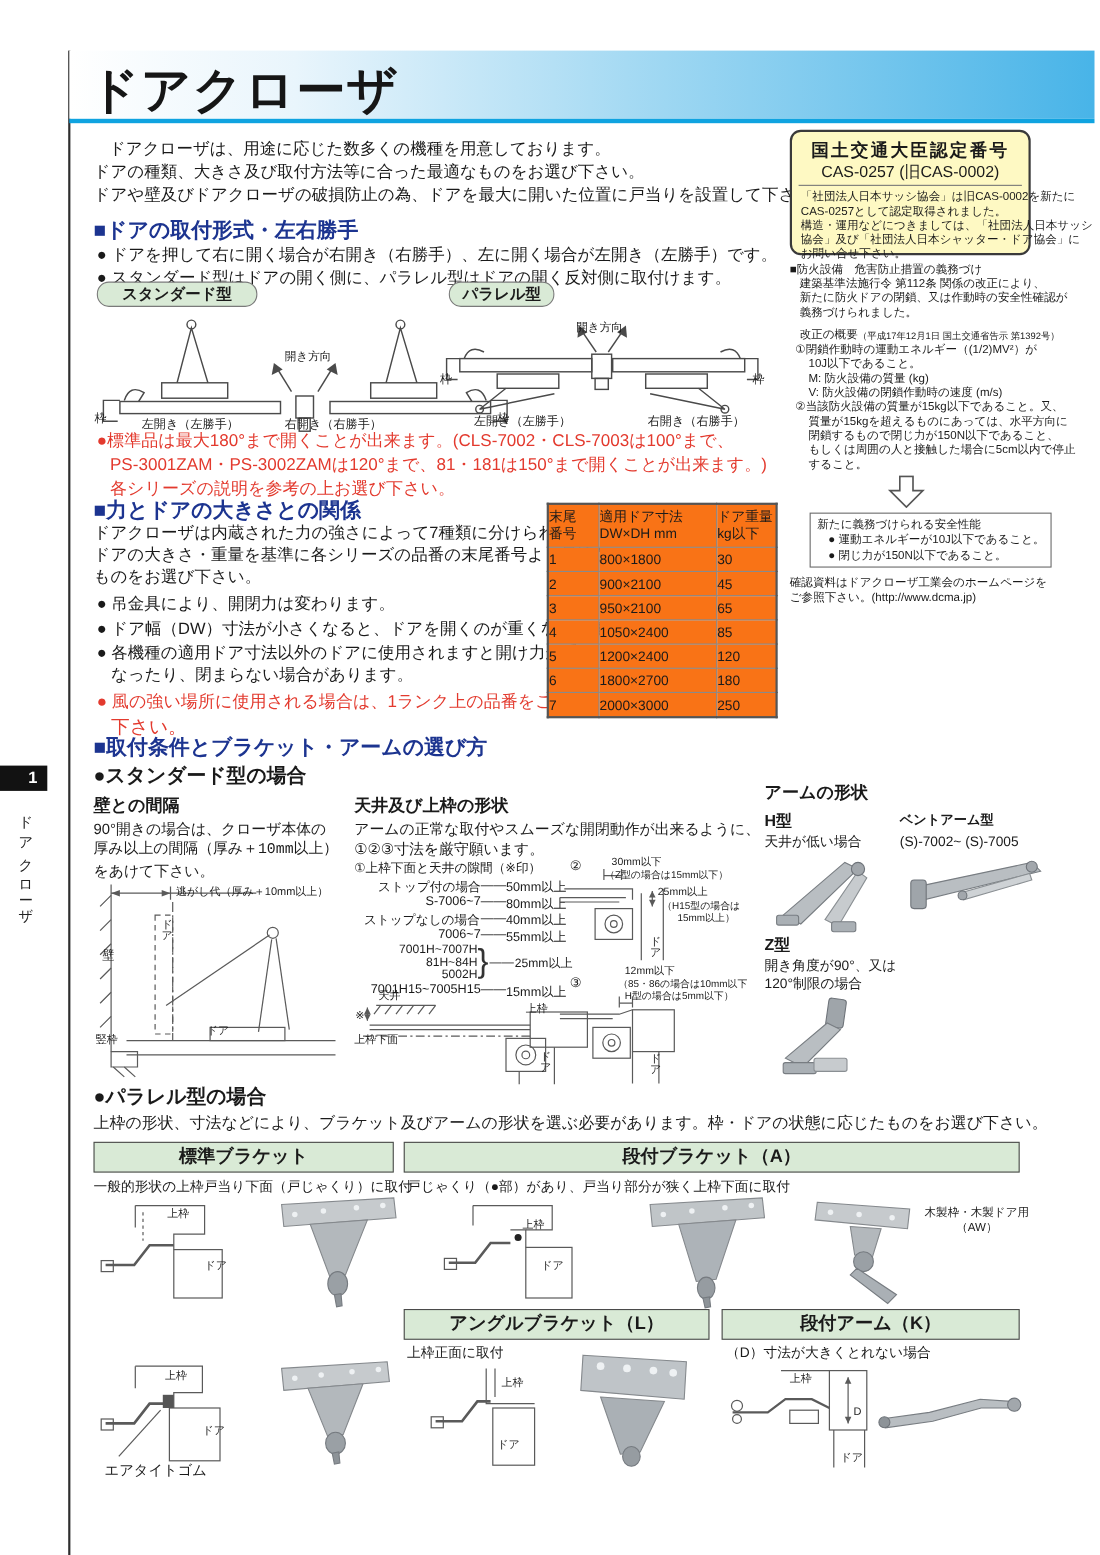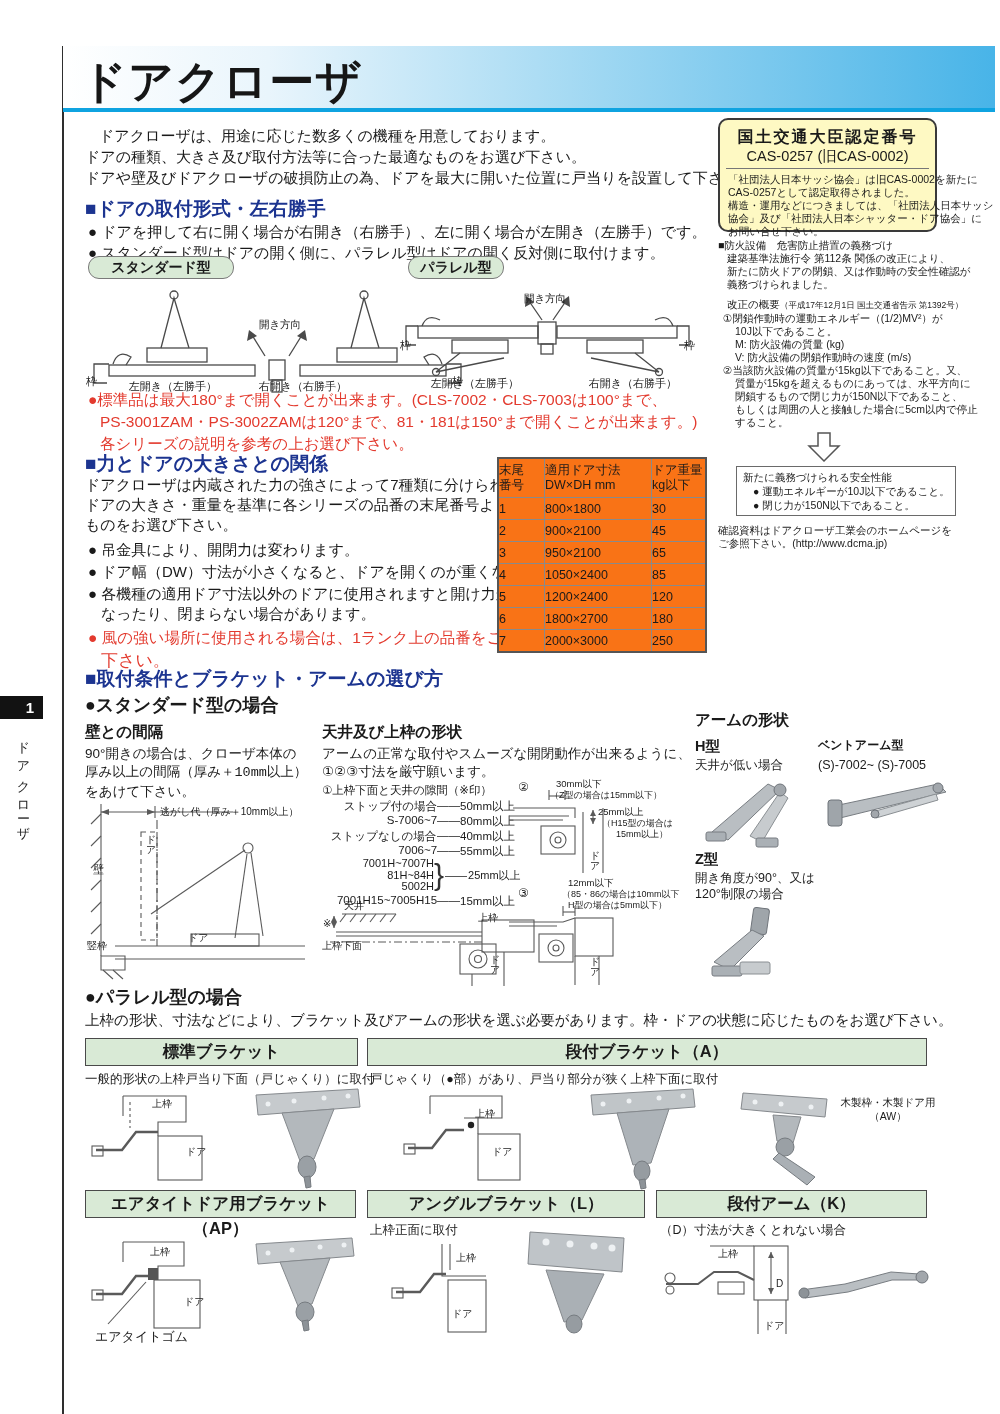--- a/index.html
+++ b/index.html
@@ -452,21 +452,20 @@
     <circle cx="20" cy="17" r="2.5" fill="#eef1f3"></circle>
       <circle cx="46" cy="19" r="2.5" fill="#eef1f3"></circle>
       <circle cx="76" cy="22" r="2.5" fill="#eef1f3"></circle>
     <polygon points="38,30 66,32 58,58 42,56" fill="#b3b8bc" stroke="#85898d"></polygon>
     <circle cx="50" cy="62" r="9" fill="#9aa0a5" stroke="#767b80"></circle>
     <polygon points="44,68 80,92 72,100 38,74" fill="#aab0b5" stroke="#767b80"></polygon>
   </svg>
   <div class="abs t10 c" style="left:838px;top:1096px;width:100px;font-size:10.5px;text-align:center;">木製枠・木製ドア用</div>
   <div class="abs t10 c" style="left:838px;top:1110px;width:100px;font-size:10.5px;">（AW）</div>
 
-  <div class="abs greenbar" style="left:85px;top:1190px;width:271px;">エアタイトドア用ブラケット（AP）</div>
   <div class="abs greenbar" style="left:367px;top:1190px;width:278px;">アングルブラケット（L）</div>
   <div class="abs greenbar" style="left:656px;top:1190px;width:271px;">段付アーム（K）</div>
   <div class="abs t12" style="left:370px;top:1222px;">上枠正面に取付</div>
   <div class="abs t12" style="left:660px;top:1222px;">（D）寸法が大きくとれない場合</div>
 
   <svg class="abs" style="left:88px;top:1236px;" width="150" height="100" viewBox="0 0 150 100">
     <g stroke="#5a5a5a" stroke-width="1.1" fill="none">
       <path d="M35,6 H96 V30 H70 V44"></path>
       <path d="M35,6 V26"></path>
       <path d="M8,58 H34 L48,40 H66" stroke-width="2.4"></path>

